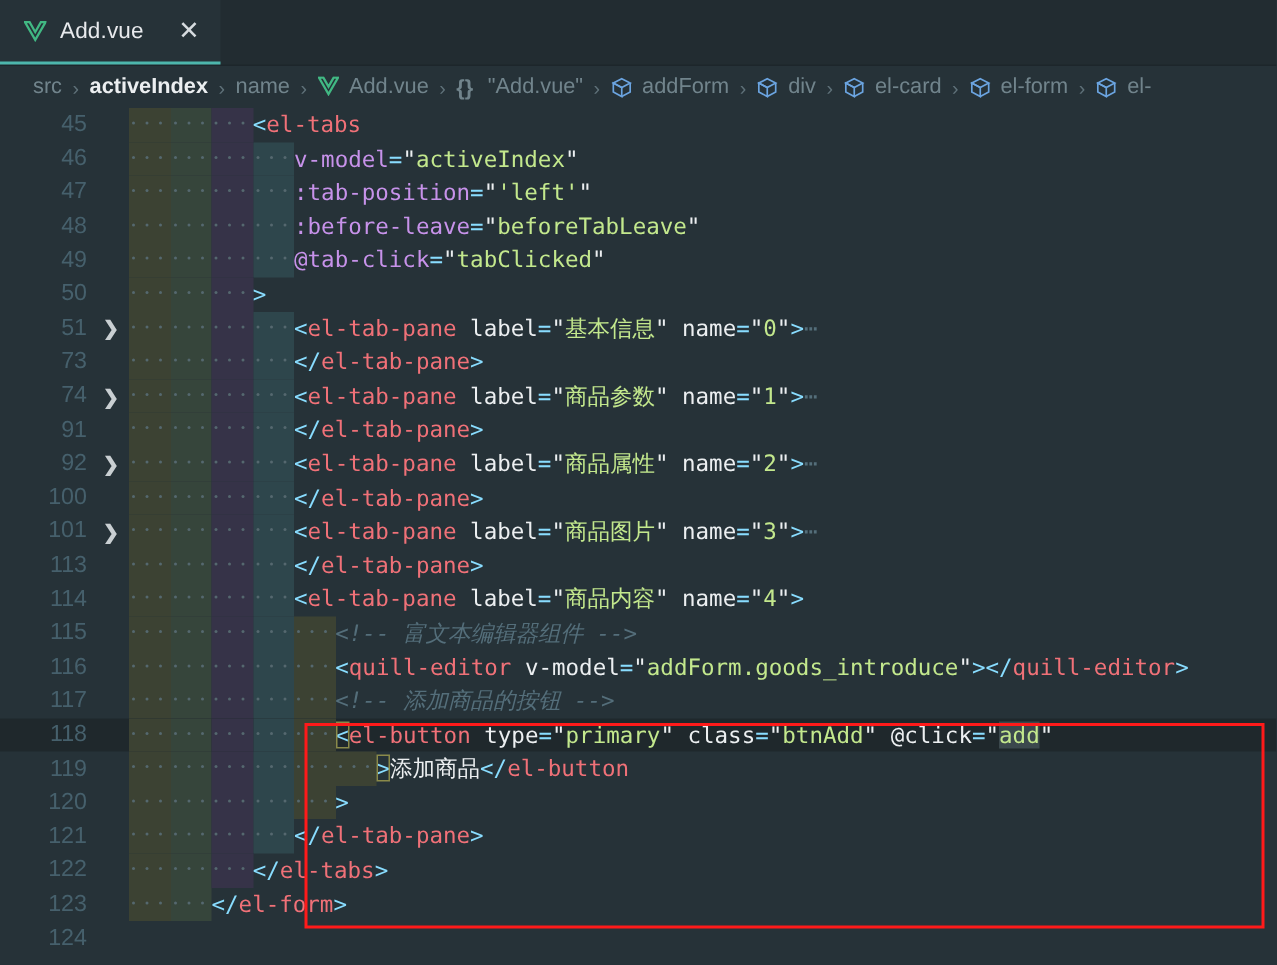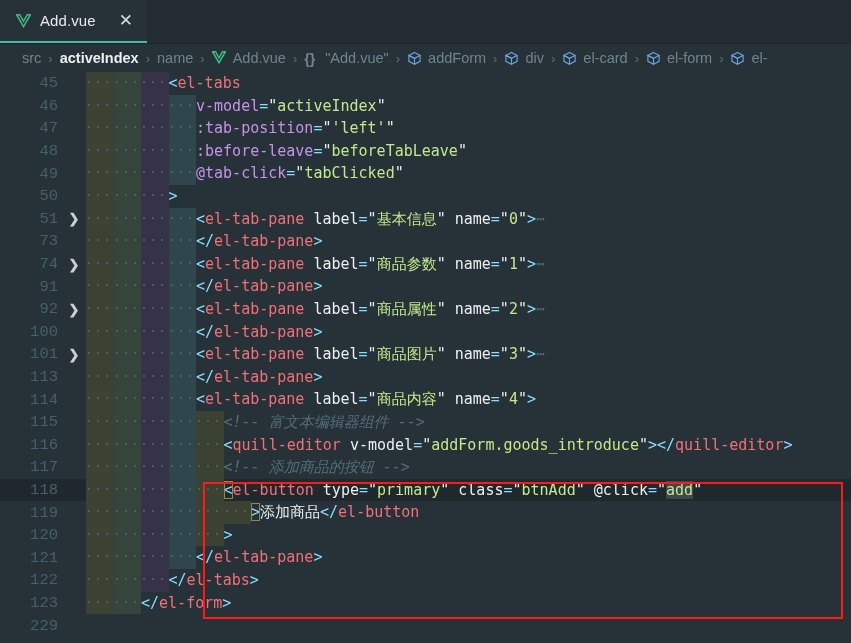--- a/index.html
+++ b/index.html
@@ -46,21 +46,21 @@
   }
   .rows{ position:absolute; inset:0; }
   .row{
     position:relative; height:22.6px; display:flex; align-items:center;
     font-size:15px; white-space:pre;
   }
   .row.current{ background:#1f282c; }
   .lnum{
     width:62px; text-align:right; color:#46606c; flex:0 0 auto;
     font-size:15.5px; padding-right:4px;
-    font-family:Liberation Mono, monospace;
+    font-family:Liberation Sans, sans-serif;
   }
   .fold{
     width:24px; flex:0 0 auto; text-align:center; color:#c9cfd2;
     font-size:13px; font-family:"Liberation Sans", sans-serif; font-weight:bold;
   }
   .code{ position:relative; flex:1 1 auto; height:100%; }
   
   .ind{
     position:absolute; top:0; height:22.6px; width:27.5px;
   }
@@ -196,16 +196,16 @@
       <div class="row"><div class="lnum">114</div><div class="fold"></div><div class="code"><div class="ind c0" style="left: 0px;"><i></i><i class="d2"></i><i class="d3"></i></div><div class="ind c1" style="left: 27.5px;"><i></i><i class="d2"></i><i class="d3"></i></div><div class="ind c2" style="left: 55px;"><i></i><i class="d2"></i><i class="d3"></i></div><div class="ind c3" style="left: 82.5px;"><i></i><i class="d2"></i><i class="d3"></i></div><div class="txt" style="left: 110px;"><span class="pn">&lt;</span><span class="tg">el-tab-pane</span><span class="plain"> label</span><span class="eq">=</span><span class="qt">"</span><span class="st">商品内容</span><span class="qt">"</span><span class="plain"> name</span><span class="eq">=</span><span class="qt">"</span><span class="st">4</span><span class="qt">"</span><span class="pn">&gt;</span></div></div></div>
       <div class="row"><div class="lnum">115</div><div class="fold"></div><div class="code"><div class="ind c0" style="left: 0px;"><i></i><i class="d2"></i><i class="d3"></i></div><div class="ind c1" style="left: 27.5px;"><i></i><i class="d2"></i><i class="d3"></i></div><div class="ind c2" style="left: 55px;"><i></i><i class="d2"></i><i class="d3"></i></div><div class="ind c3" style="left: 82.5px;"><i></i><i class="d2"></i><i class="d3"></i></div><div class="ind c4" style="left: 110px;"><i></i><i class="d2"></i><i class="d3"></i></div><div class="txt" style="left: 137.5px;"><span class="cm">&lt;!-- 富文本编辑器组件 --&gt;</span></div></div></div>
       <div class="row"><div class="lnum">116</div><div class="fold"></div><div class="code"><div class="ind c0" style="left: 0px;"><i></i><i class="d2"></i><i class="d3"></i></div><div class="ind c1" style="left: 27.5px;"><i></i><i class="d2"></i><i class="d3"></i></div><div class="ind c2" style="left: 55px;"><i></i><i class="d2"></i><i class="d3"></i></div><div class="ind c3" style="left: 82.5px;"><i></i><i class="d2"></i><i class="d3"></i></div><div class="ind c4" style="left: 110px;"><i></i><i class="d2"></i><i class="d3"></i></div><div class="txt" style="left: 137.5px;"><span class="pn">&lt;</span><span class="tg">quill-editor</span><span class="plain"> v-model</span><span class="eq">=</span><span class="qt">"</span><span class="st">addForm.goods_introduce</span><span class="qt">"</span><span class="pn">&gt;</span><span class="pn">&lt;</span><span class="pn">/</span><span class="tg">quill-editor</span><span class="pn">&gt;</span></div></div></div>
       <div class="row"><div class="lnum">117</div><div class="fold"></div><div class="code"><div class="ind c0" style="left: 0px;"><i></i><i class="d2"></i><i class="d3"></i></div><div class="ind c1" style="left: 27.5px;"><i></i><i class="d2"></i><i class="d3"></i></div><div class="ind c2" style="left: 55px;"><i></i><i class="d2"></i><i class="d3"></i></div><div class="ind c3" style="left: 82.5px;"><i></i><i class="d2"></i><i class="d3"></i></div><div class="ind c4" style="left: 110px;"><i></i><i class="d2"></i><i class="d3"></i></div><div class="txt" style="left: 137.5px;"><span class="cm">&lt;!-- 添加商品的按钮 --&gt;</span></div></div></div>
       <div class="row current"><div class="lnum">118</div><div class="fold"></div><div class="code"><div class="ind c0" style="left: 0px;"><i></i><i class="d2"></i><i class="d3"></i></div><div class="ind c1" style="left: 27.5px;"><i></i><i class="d2"></i><i class="d3"></i></div><div class="ind c2" style="left: 55px;"><i></i><i class="d2"></i><i class="d3"></i></div><div class="ind c3" style="left: 82.5px;"><i></i><i class="d2"></i><i class="d3"></i></div><div class="ind c4" style="left: 110px;"><i></i><i class="d2"></i><i class="d3"></i></div><div class="txt" style="left: 137.5px;"><span class="pn brk">&lt;</span><span class="tg">el-button</span><span class="plain"> type</span><span class="eq">=</span><span class="qt">"</span><span class="st">primary</span><span class="qt">"</span><span class="plain"> class</span><span class="eq">=</span><span class="qt">"</span><span class="st">btnAdd</span><span class="qt">"</span><span class="plain"> @click</span><span class="eq">=</span><span class="qt">"</span><span class="st selword">add</span><span class="qt">"</span></div></div></div>
       <div class="row"><div class="lnum">119</div><div class="fold"></div><div class="code"><div class="ind c0" style="left: 0px;"><i></i><i class="d2"></i><i class="d3"></i></div><div class="ind c1" style="left: 27.5px;"><i></i><i class="d2"></i><i class="d3"></i></div><div class="ind c2" style="left: 55px;"><i></i><i class="d2"></i><i class="d3"></i></div><div class="ind c3" style="left: 82.5px;"><i></i><i class="d2"></i><i class="d3"></i></div><div class="ind c4" style="left: 110px;"><i></i><i class="d2"></i><i class="d3"></i></div><div class="ind c0" style="left: 137.5px;"><i></i><i class="d2"></i><i class="d3"></i></div><div class="txt" style="left: 165px;"><span class="pn brk">&gt;</span><span class="plain">添加商品</span><span class="pn">&lt;</span><span class="pn">/</span><span class="tg">el-button</span></div></div></div>
       <div class="row"><div class="lnum">120</div><div class="fold"></div><div class="code"><div class="ind c0" style="left: 0px;"><i></i><i class="d2"></i><i class="d3"></i></div><div class="ind c1" style="left: 27.5px;"><i></i><i class="d2"></i><i class="d3"></i></div><div class="ind c2" style="left: 55px;"><i></i><i class="d2"></i><i class="d3"></i></div><div class="ind c3" style="left: 82.5px;"><i></i><i class="d2"></i><i class="d3"></i></div><div class="ind c4" style="left: 110px;"><i></i><i class="d2"></i><i class="d3"></i></div><div class="txt" style="left: 137.5px;"><span class="pn">&gt;</span></div></div></div>
       <div class="row"><div class="lnum">121</div><div class="fold"></div><div class="code"><div class="ind c0" style="left: 0px;"><i></i><i class="d2"></i><i class="d3"></i></div><div class="ind c1" style="left: 27.5px;"><i></i><i class="d2"></i><i class="d3"></i></div><div class="ind c2" style="left: 55px;"><i></i><i class="d2"></i><i class="d3"></i></div><div class="ind c3" style="left: 82.5px;"><i></i><i class="d2"></i><i class="d3"></i></div><div class="txt" style="left: 110px;"><span class="pn">&lt;</span><span class="pn">/</span><span class="tg">el-tab-pane</span><span class="pn">&gt;</span></div></div></div>
       <div class="row"><div class="lnum">122</div><div class="fold"></div><div class="code"><div class="ind c0" style="left: 0px;"><i></i><i class="d2"></i><i class="d3"></i></div><div class="ind c1" style="left: 27.5px;"><i></i><i class="d2"></i><i class="d3"></i></div><div class="ind c2" style="left: 55px;"><i></i><i class="d2"></i><i class="d3"></i></div><div class="txt" style="left: 82.5px;"><span class="pn">&lt;</span><span class="pn">/</span><span class="tg">el-tabs</span><span class="pn">&gt;</span></div></div></div>
       <div class="row"><div class="lnum">123</div><div class="fold"></div><div class="code"><div class="ind c0" style="left: 0px;"><i></i><i class="d2"></i><i class="d3"></i></div><div class="ind c1" style="left: 27.5px;"><i></i><i class="d2"></i><i class="d3"></i></div><div class="txt" style="left: 55px;"><span class="pn">&lt;</span><span class="pn">/</span><span class="tg">el-form</span><span class="pn">&gt;</span></div></div></div>
-      <div class="row"><div class="lnum">229</div><div class="fold"></div></div>
+      <div class="row"><div class="lnum">124</div><div class="fold"></div></div>
     </div>
   <div class="redbox" style="left:203px; top:410px; width:640px; height:137px;"></div>
 </div>
 
 </body></html>

